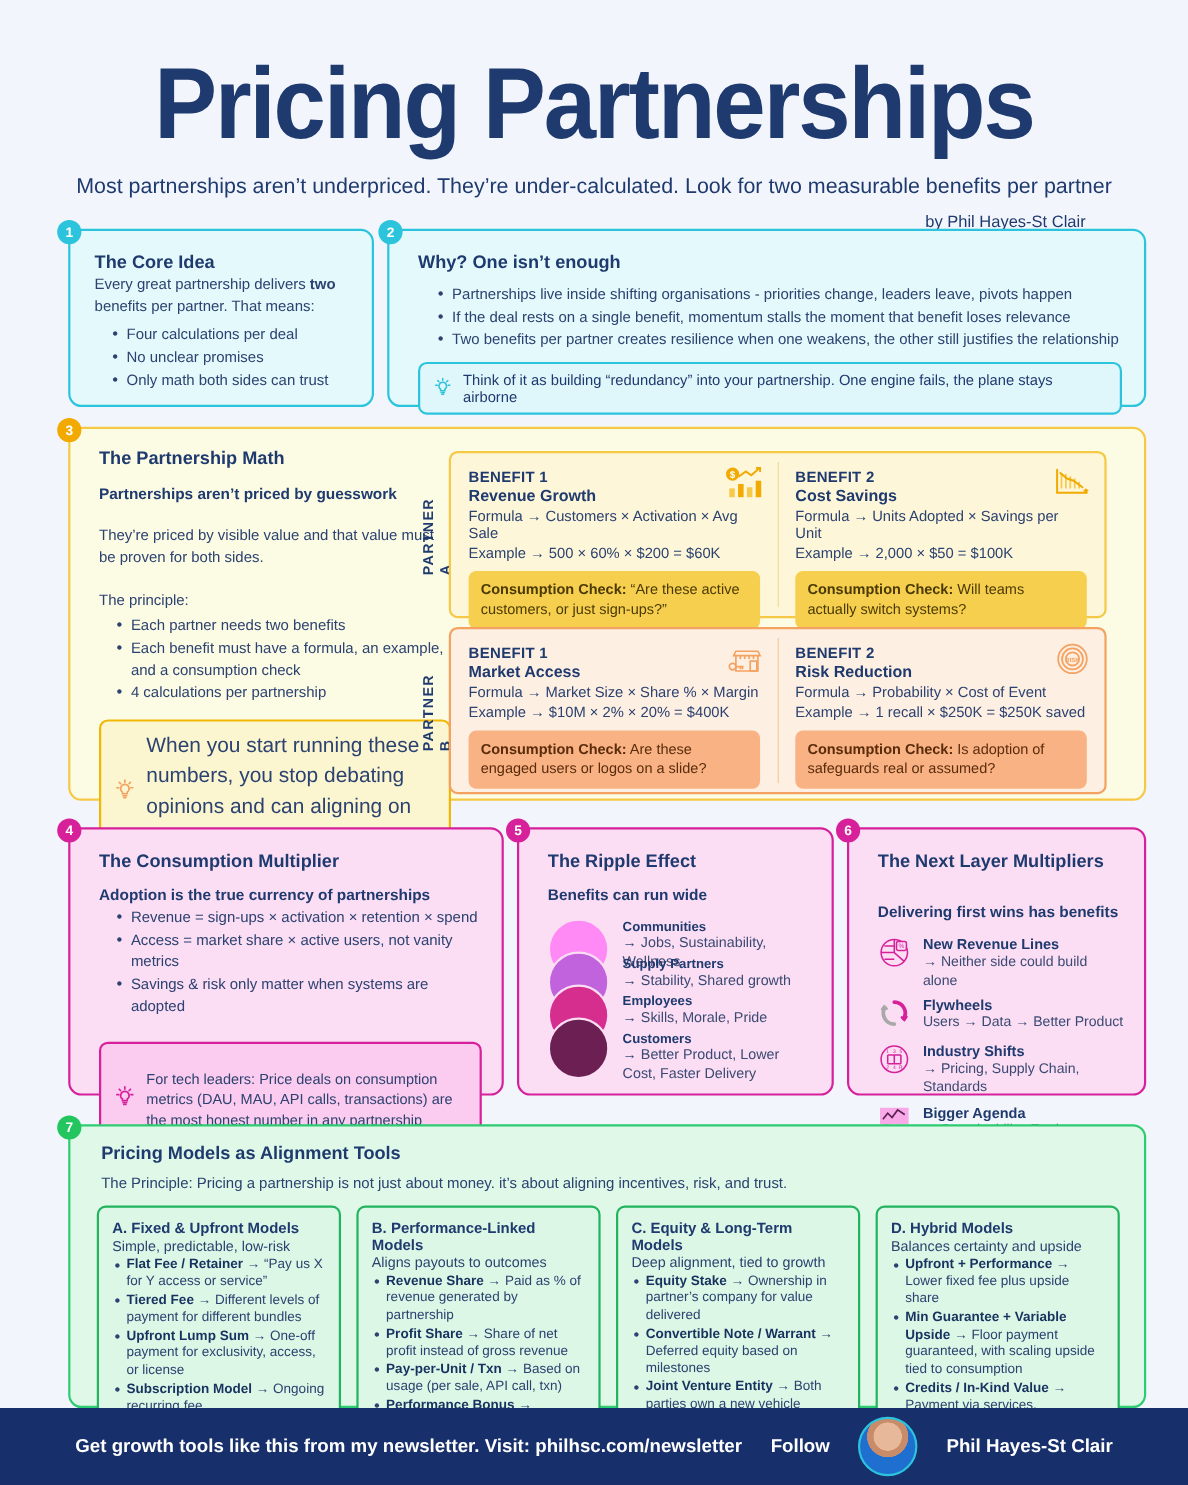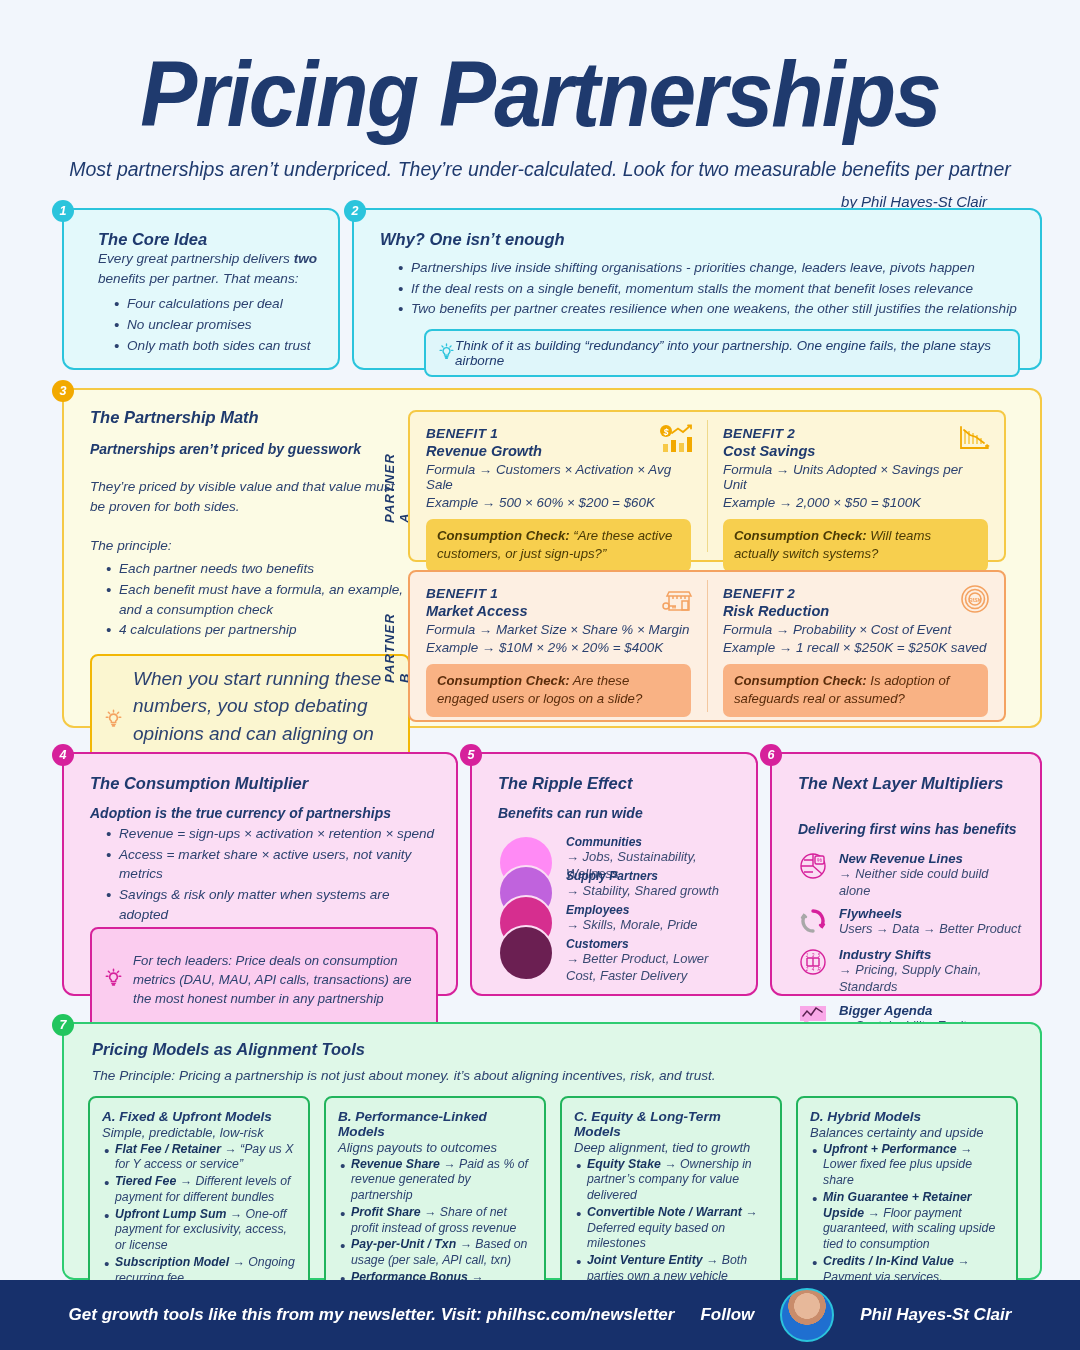--- a/index.html
+++ b/index.html
@@ -4,21 +4,21 @@
 <style>
   * { box-sizing: border-box; margin: 0; padding: 0; }
   body {
     width: 1080px; height: 1350px;
     background: #F2F6FC;
     font-family: "Liberation Sans", sans-serif;
     color: #1F3A6E;
     position: relative;
     overflow: hidden;
   }
-  .page { position: relative; width: 1080px; height: 1350px; font-style: italic; }
+  .page { position: relative; width: 1080px; height: 1350px; }
 
   
   .title {
     text-align: center;
     font-size: 92px;
     font-weight: bold;
     color: #1F3A6E;
     letter-spacing: -2px;
     line-height: 1.0;
     padding-top: 48px;
@@ -54,27 +54,27 @@
   h3.card-title { font-size: 16.5px; font-weight: bold; color: #1F3A6E; }
   .sub-bold { font-size: 14px; font-weight: bold; color: #1F3A6E; }
   .body-txt { font-size: 13.6px; color: #2C4270; line-height: 1.45; }
   ul { list-style: none; }
   li { position: relative; padding-left: 15px; font-size: 13.6px; color: #2C4270; line-height: 1.45; margin-bottom: 1px; }
   li:before { content: "•"; position: absolute; left: 2px; top: -1px; font-size: 15px; }
 
   
   #sec1 { left: 62px; top: 208px; width: 278px; height: 162px;
           background: #E3F9FB; border: 2px solid #2BC4DC; }
-  #sec1 .inner { padding: 20px 18px 0 34px; }
+  #sec1 .inner { padding: 20px 18px 0 22px; }
   #sec2 { left: 352px; top: 208px; width: 690px; height: 162px;
           background: #E3F9FB; border: 2px solid #2BC4DC; }
   #sec2 .inner { padding: 20px 20px 0 26px; }
   .tipbox {
-    display: flex; align-items: center; 
-    border-radius: 8px; padding: 7px 12px; font-size: 13.4px; margin-left: 44px;
+    display: flex; align-items: center; gap: 10px;
+    border-radius: 8px; padding: 7px 12px; font-size: 13.4px;
   }
   #sec2 .tipbox { border: 2px solid #2BC4DC; background: #DFF6FA; margin-top: 10px; }
 
   
   .bulb { flex: 0 0 auto; }
 
   
   #sec3 { left: 62px; top: 388px; width: 980px; height: 340px;
           background: #FCFBE4; border: 2px solid #F5C945; }
   #sec3 .left { position: absolute; left: 26px; top: 18px; width: 320px; }
@@ -106,21 +106,21 @@
   #partnerA .cc { background: #F7CF4E; color: #4A3A05; }
   #partnerB .cc { background: #F9B284; color: #5A2C0B; }
 
   
   .pinkcard { background: #FBDDF4; border: 2px solid #D6219B; }
   #sec4 { left: 62px; top: 752px; width: 396px; height: 244px; }
   #sec5 { left: 470px; top: 752px; width: 288px; height: 244px; }
   #sec6 { left: 770px; top: 752px; width: 272px; height: 244px; }
   #sec4 .inner, #sec5 .inner, #sec6 .inner { padding: 20px 18px 0 26px; }
   .pinktip { border: 2px solid #D6219B; background: #FBCCEF; border-radius: 8px;
-             padding: 22px 12px; margin-top: 2px; display:flex; gap:10px; align-items:center; }
+             padding: 22px 12px; margin-top: 22px; display:flex; gap:10px; align-items:center; }
 
   .ripple-wrap { position: relative; margin-top: 14px; height: 150px; }
   .rcircle { position: absolute; left: 0; width: 56px; height: 56px; border-radius: 50%; border: 2px solid #FBDDF4; }
   .ritem { position: absolute; left: 68px; }
   .ritem .rt { font-size: 12px; font-weight: bold; color: #1F3A6E; }
   .ritem .rd { font-size: 13px; color: #3A4A72; line-height: 1.3; }
 
   .mitem { display: flex; gap: 11px; margin-bottom: 7px; align-items: flex-start; }
   .mitem .mt { font-size: 13.2px; font-weight: bold; color: #1F3A6E; }
   .mitem .md { font-size: 12.8px; color: #3A4A72; line-height: 1.3; }
@@ -472,21 +472,21 @@
           <li><b>Convertible Note / Warrant</b><span> → Deferred equity based on milestones</span></li>
           <li><b>Joint Venture Entity</b><span> → Both parties own a new vehicle (shared risks, shared upside)</span></li>
           <li><b>Royalty on IP</b><span> → Ongoing payment for co-created intellectual property or patents</span></li>
         </ul>
       </div>
       <div class="pcol">
         <h4>D. Hybrid Models</h4>
         <p class="psub">Balances certainty and upside</p>
         <ul>
           <li><b>Upfront + Performance</b><span> → Lower fixed fee plus upside share</span></li>
-          <li><b>Min Guarantee + Retainer Upside</b><span> → Floor payment guaranteed, with scaling upside tied to consumption</span></li>
+          <li><b>Min Guarantee + Variable Upside</b><span> → Floor payment guaranteed, with scaling upside tied to consumption</span></li>
           <li><b>Credits / In-Kind Value</b><span> → Payment via services, infrastructure, or distribution instead of cash</span></li>
           <li><b>Alliance Fee</b><span> → Pay to belong to an exclusive partnership network</span></li>
         </ul>
       </div>
     </div>
   </div>
 
   <div id="footer">
     <span class="ftxt">Get growth tools like this from my newsletter. Visit: philhsc.com/newsletter</span>
     <span class="ftxt">Follow</span>

